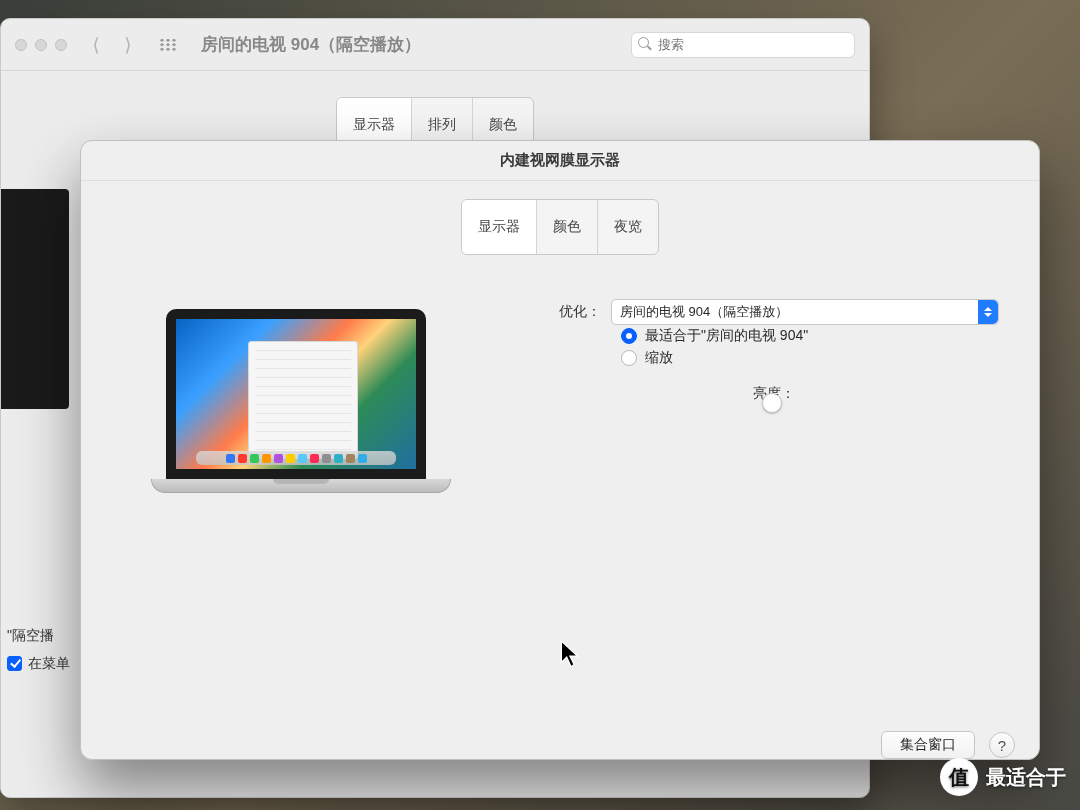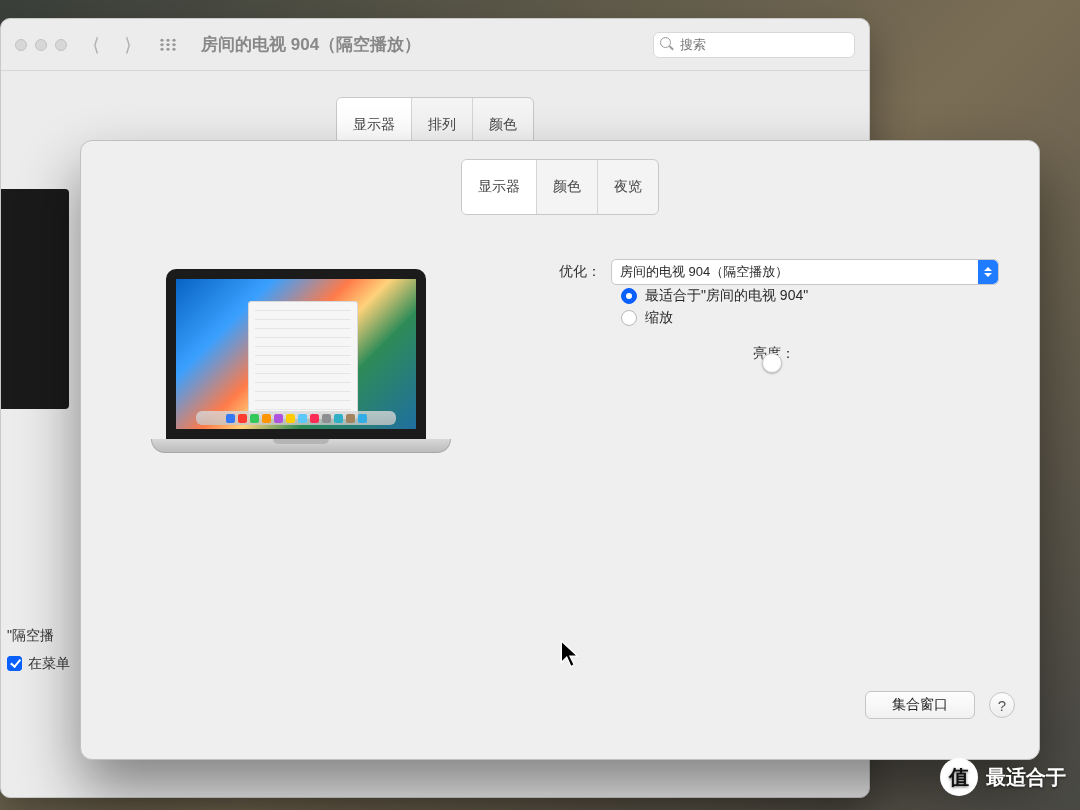--- a/index.html
+++ b/index.html
@@ -23,21 +23,21 @@
   .traffic span { width:12px; height:12px; border-radius:50%; background:#d7d7d7; border:1px solid #c2c2c2;}
   .nav-arrow { width:22px; text-align:center; font-size:18px; color:#b2b2b2; cursor:default;}
   .grid-icon {
     width:18px; height:14px; display:inline-block; position:relative; margin:0 10px;
     background:
       radial-gradient(circle,#9a9a9a 1.5px, transparent 1.8px) 0 0/6px 4.5px;
   }
   .back-title { font-size:17px; font-weight:600; color:#888; flex:0 0 auto; margin-left:4px;}
   .search-wrap { margin-left:auto; position:relative;}
   .search {
-    width:202px; height:26px; border:1px solid #d8d8d8; border-radius:6px;
+    width:224px; height:26px; border:1px solid #d8d8d8; border-radius:6px;
     background:#fff; padding:0 8px 0 26px; font-size:13px; color:#555;
   }
   .search-ico { position:absolute; left:7px; top:5px; width:14px; height:14px; }
   .search-ico::before{content:"";position:absolute;width:9px;height:9px;border:1.5px solid #9a9a9a;border-radius:50%;}
   .search-ico::after{content:"";position:absolute;width:5px;height:1.5px;background:#9a9a9a;left:9px;top:10px;transform:rotate(45deg);}
 
   .segmented {
     margin:26px auto 0; width:fit-content; display:flex;
     border:1px solid #c8c8c8; border-radius:6px; overflow:hidden; background:#f4f4f4;
     font-size:14px;
@@ -133,21 +133,21 @@
   .slider .track{ position:absolute; left:0; right:0; top:50%; height:5px; transform:translateY(-50%); border-radius:3px; background:#c9c9c9;}
   .slider .fill{ position:absolute; left:0; top:50%; height:5px; transform:translateY(-50%); border-radius:3px; background:#1f7bff; width:96%;}
   .slider .thumb{ position:absolute; top:50%; left:96%; transform:translate(-50%,-50%); width:20px;height:20px;border-radius:50%;background:#fff;border:1px solid #c7c7c7;box-shadow:0 1px 2px rgba(0,0,0,.25);}
 
   .auto-row{ margin-left:80px; margin-top:14px;}
 
   .front-footer{
     position:absolute; right:24px; bottom:18px; display:flex; align-items:center; gap:14px;
   }
   .btn{
-    height:28px; padding:0 26px; border:1px solid #c5c5c5; border-radius:6px;
+    height:28px; padding:0 18px; border:1px solid #c5c5c5; border-radius:6px;
     background:linear-gradient(#fdfdfd,#f1f1f1); font-size:14px; color:#222; cursor:pointer;
     display:inline-flex; align-items:center;
   }
   .help{
     width:26px;height:26px;border-radius:50%;border:1px solid #c5c5c5;
     background:linear-gradient(#fdfdfd,#ededed); display:inline-flex;align-items:center;justify-content:center;
     font-size:15px;color:#555; cursor:pointer;
   }
 
   .cursor{
@@ -195,20 +195,21 @@
   <div class="back-bottom-left">
     <div>"隔空播</div>
     <div class="chk">
       <span class="box checked"></span>
       <span>在菜单</span>
     </div>
   </div>
 </div>
 
 <div class="win-front">
+  <div class="front-title">内建视网膜显示器</div>
 
   <div class="front-body">
 
     <div class="segmented" style="margin-top:18px">
       <div class="seg active">显示器</div>
       <div class="seg">颜色</div>
       <div class="seg">夜览</div>
     </div>
 
     <div class="laptop">

